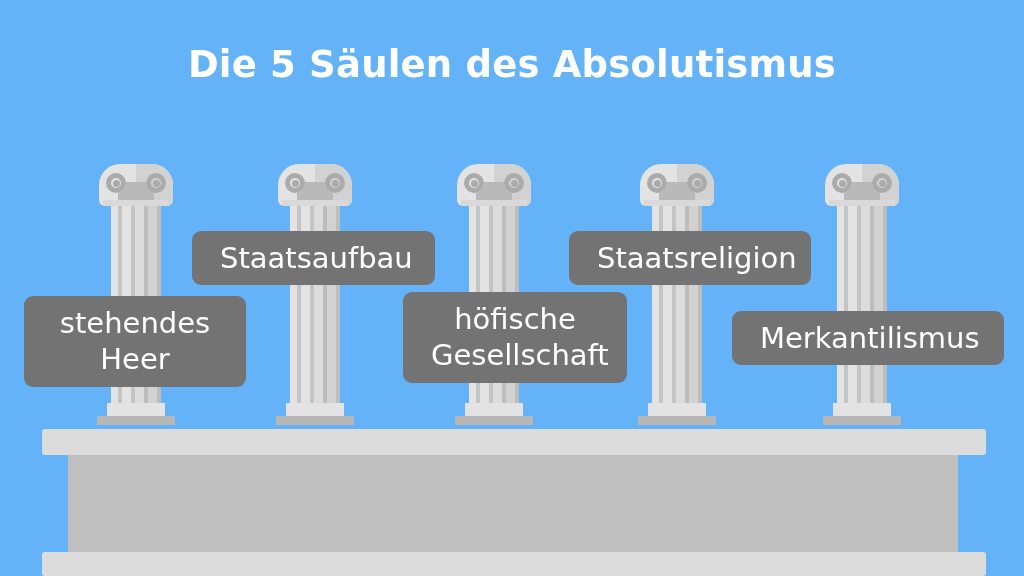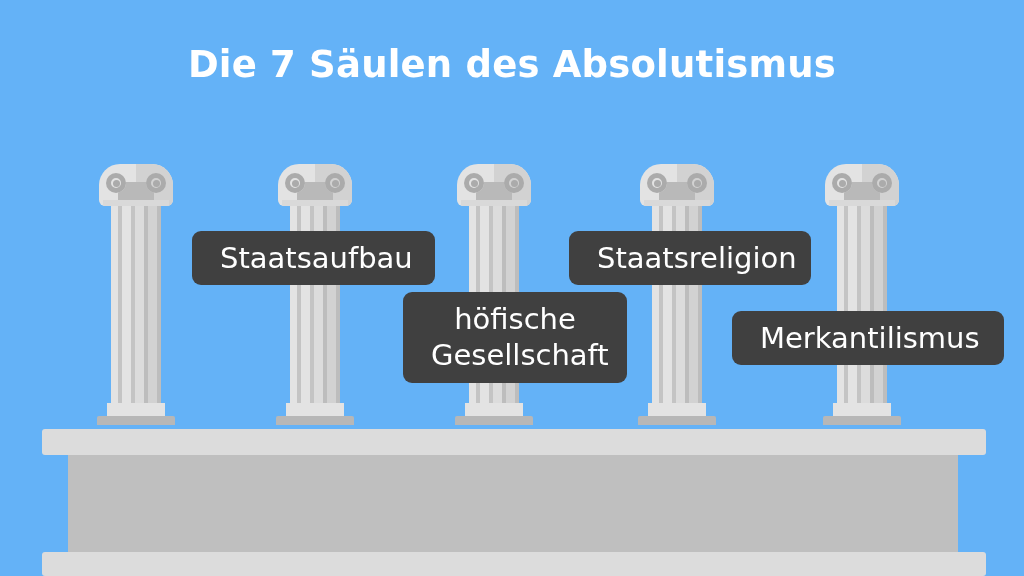--- a/index.html
+++ b/index.html
@@ -166,38 +166,38 @@
     color: #2f5274;
     font-size: 28px;
     line-height: 1.32;
     font-weight: 400;
   }
   #platform-text .line2 { display: block; }
 
   
   .label {
     position: absolute;
-    background: #404040;
+    background: #737373;
     color: #ffffff;
     border-radius: 9px;
     text-align: center;
     font-size: 29px;
     line-height: 1.25;
     font-weight: 400;
     padding: 9px 28px;
     box-sizing: border-box;
     white-space: pre-line;
   }
 </style>
 </head>
 <body>
 
 <div id="scene">
 
-  <div id="title">Die 7 Säulen des Absolutismus</div>
+  <div id="title">Die 5 Säulen des Absolutismus</div>
 
   <div class="column" style="left:136px; width:0; height:265px;">
     <div class="capital" style="width:74px;">
       <div class="cap-right"></div>
       <div class="echinus" style="width:36px;"></div>
       <div class="volute left">
           <span class="volute-core"></span>
         </div>
       <div class="volute right">
           <span class="volute-core"></span>
@@ -322,20 +322,22 @@
     <div class="base-bot" style="top:252px; width:78px;"></div>
   </div>
 
   <div id="platform-top"></div>
   <div id="platform-body"></div>
   <div id="platform-bottom"></div>
   <div id="platform-text">
     <br>
   </div>
 
+  <div class="label" style="left:24px; top:296px; width:222px;">stehendes
+Heer</div>
 
   <div class="label" style="left:192px; top:231px; width:243px;">Staatsaufbau</div>
 
   <div class="label" style="left:403px; top:292px; width:224px;">höfische
 Gesellschaft</div>
 
   <div class="label" style="left:569px; top:231px; width:242px;">Staatsreligion</div>
 
   <div class="label" style="left:732px; top:311px; width:272px;">Merkantilismus</div>
 

